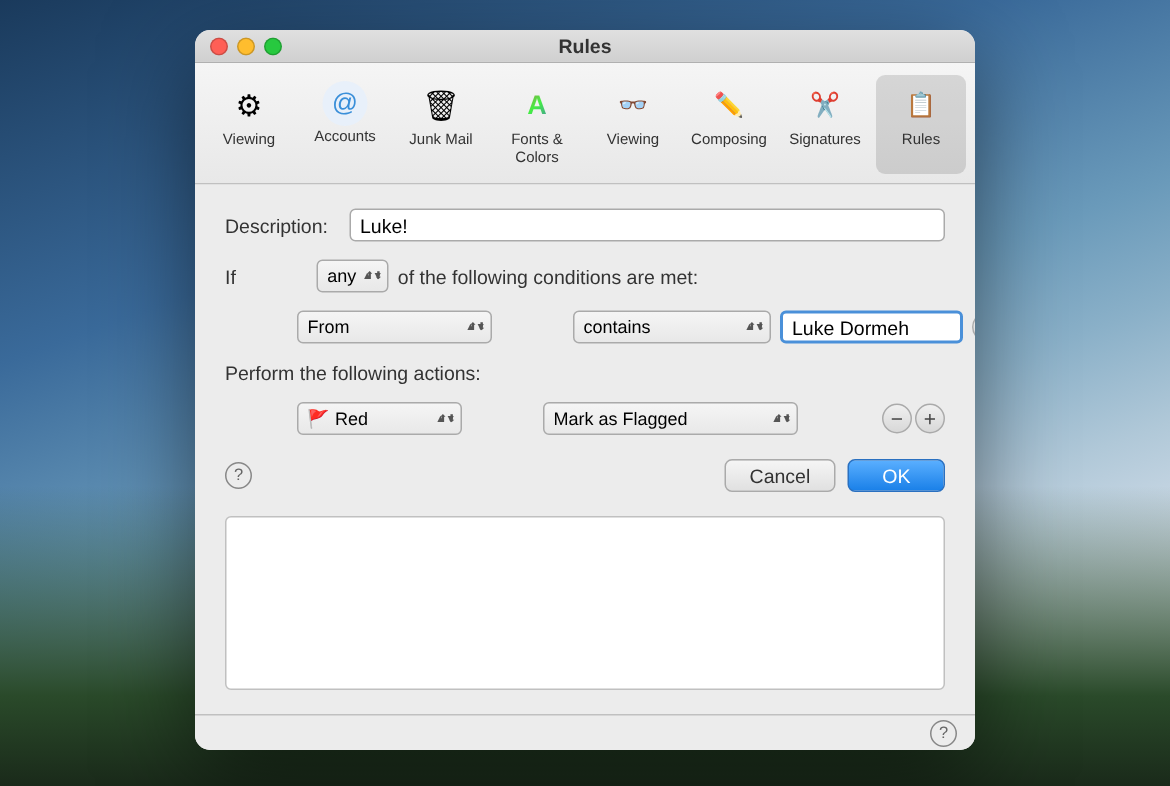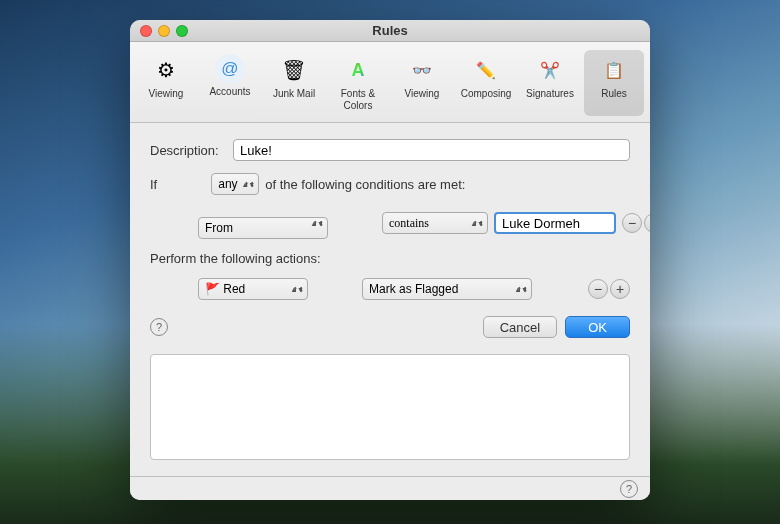--- a/index.html
+++ b/index.html
@@ -222,21 +222,20 @@
 
     
     .filter-row {
       display: flex;
       align-items: center;
       gap: 6px;
     }
 
     .filter-select-wide {
       width: 130px;
-      margin-top: 10px;
     }
 
     .filter-select-medium {
       width: 110px;
     }
 
     .text-input-field {
       width: 122px;
       height: 22px;
       border: 2px solid #4a90d9;
@@ -437,21 +436,21 @@
     <div class="filter-row">
       <div class="select-wrapper">
         <select class="filter-select-wide" style="width:130px;">
           <option>From</option>
           <option>To</option>
           <option>Subject</option>
         </select>
         <span class="select-arrows">▲▼</span>
       </div>
       <div class="select-wrapper">
-        <select class="filter-select-medium" style="width:106px;font-family:Liberation Serif, serif;">
+        <select class="filter-select-medium" style="width:132px;">
           <option>contains</option>
           <option>does not contain</option>
           <option>equals</option>
         </select>
         <span class="select-arrows">▲▼</span>
       </div>
       <input class="text-input-field" type="text" value="Luke Dormeh" style="">
       <div class="plus-minus-group">
         <div class="icon-btn">−</div>
         <div class="icon-btn">+</div>

